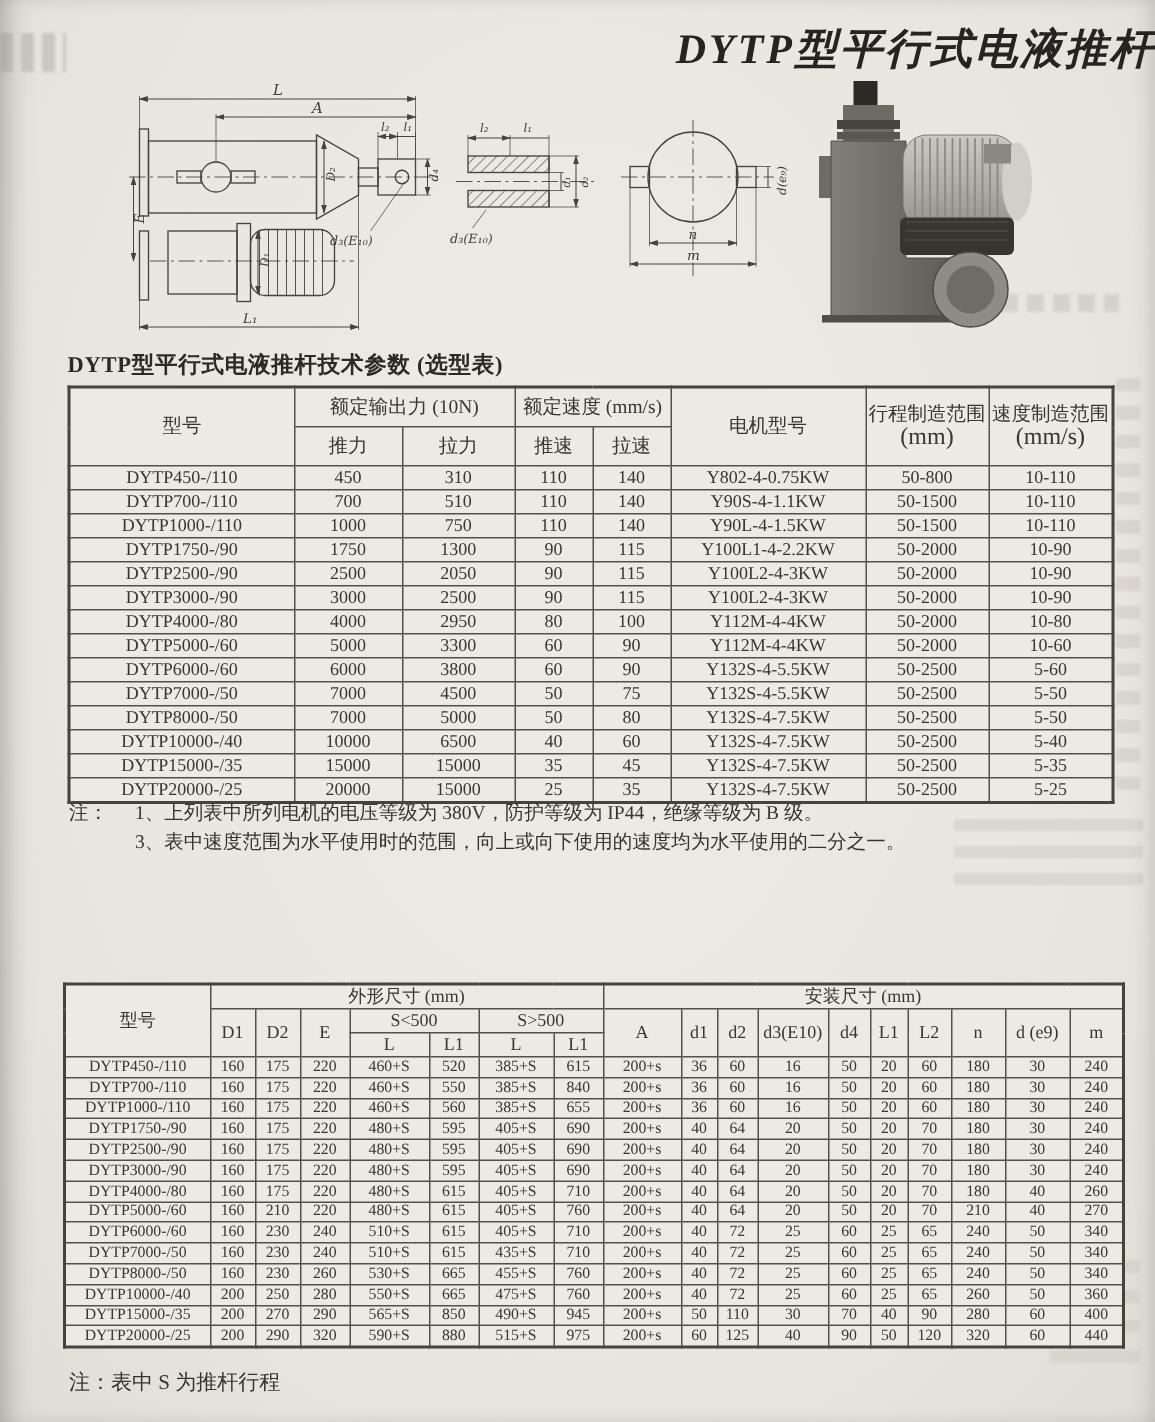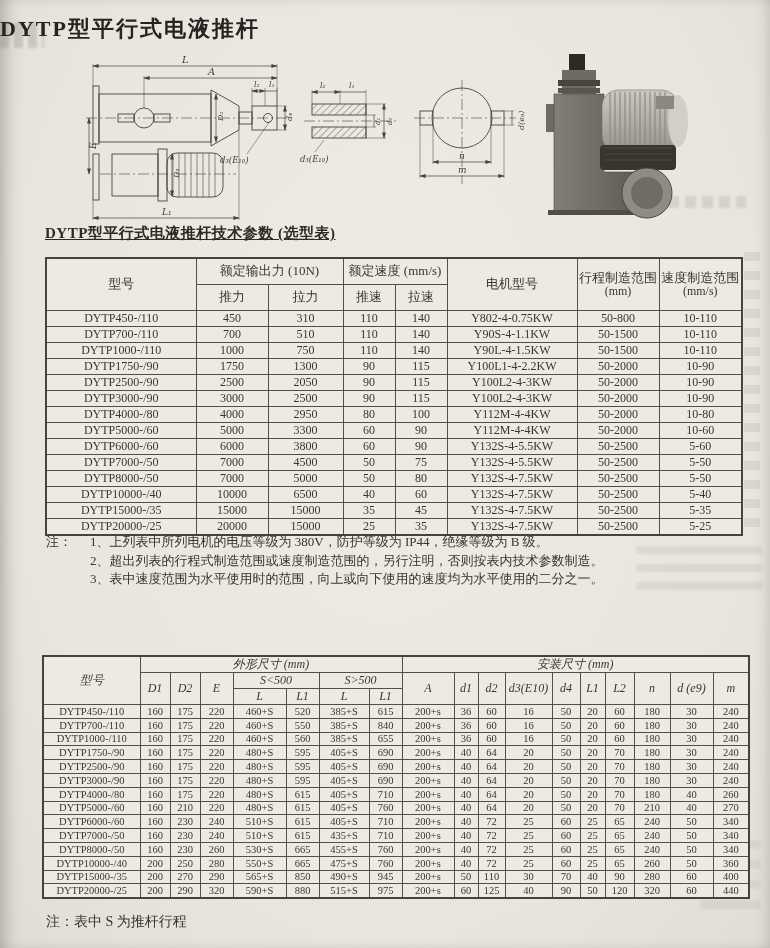--- a/index.html
+++ b/index.html
@@ -6,35 +6,35 @@
   .page{
     position:relative; width:770px; height:948px; overflow:hidden;
     background:#eae7e0;
     background-image:radial-gradient(ellipse at 50% 40%, #efece6 0%, #e8e5de 70%, #e0ddd5 100%);
     box-shadow:inset 14px 0 20px -12px rgba(60,58,50,.4), inset -10px 0 16px -10px rgba(60,58,50,.25);
     font-family:"Liberation Serif","DejaVu Serif",serif;
     color:#33312c;
   }
   .title{
     position:absolute; top:14px; left:0; width:100%;
-    text-align:left; font-size:22px; font-weight:bold; letter-spacing:2px; color:#262420;
+    text-align:right; font-size:28px; font-weight:bold; letter-spacing:2px; color:#262420;font-style:italic;
   }
   .sec-title{ position:absolute; left:45px; font-size:15px; font-weight:bold; color:#2c2a25; letter-spacing:.5px;}
-  #sec1{ top:224px;text-decoration:underline; }
+  #sec1{ top:234px; }
   #sec2{ top:631px; }
 
   table{ position:absolute; border-collapse:collapse; table-layout:fixed; background:#edeae3;}
   th,td{ border:1px solid #52504a; text-align:center; padding:0; overflow:hidden; white-space:nowrap; font-weight:normal; color:#38362f;}
   #table1{ left:45px; top:257px; width:696px; border:2px solid #45433d;}
   #table1 th{ font-size:13px; height:25px; line-height:1.1;}
   #table1 td{ font-size:12px; height:14.6px;}
   #table2{ left:42px; top:655px; width:706px; border:2px solid #45433d;}
-  #table2 th{ font-size:12px; height:15px; line-height:1.05;font-style:italic;}
+  #table2 th{ font-size:12px; height:15px; line-height:1.05;}
   #table2 td{ font-size:10.5px; height:12.8px;}
-  .unit{ font-size:12px; }
+  .unit{ font-size:16px; }
 
   .notes{ position:absolute; left:46px; top:533px; width:672px; font-size:13px; line-height:18.5px; color:#36342e;}
   .notes-label{ position:absolute; left:0; top:0;}
   .notes-list{ margin-left:44px;}
   .note-item{ padding-left:26px; text-indent:-26px;}
   .footnote{ position:absolute; left:46px; top:913px; font-size:14px; color:#36342e;}
 
   svg text{ font-family:"DejaVu Serif","Liberation Serif",serif; fill:#413f39; }
   .tech{ position:absolute; left:84px; top:54px; }
   .photo{ position:absolute; left:538px; top:50px; }
@@ -376,21 +376,20 @@
           <td>50-2500</td>
           <td>5-25</td>
         </tr>
       </tbody>
   </table>
 
   <div class="notes">
     <span class="notes-label">注：</span>
     <div class="notes-list">
         <div class="note-item">1、上列表中所列电机的电压等级为 380V，防护等级为 IP44，绝缘等级为 B 级。</div>
-        <div class="note-item">2、超出列表的行程式制造范围或速度制造范围的，另行注明，否则按表内技术参数制造。</div>
         <div class="note-item">3、表中速度范围为水平使用时的范围，向上或向下使用的速度均为水平使用的二分之一。</div>
       </div>
   </div>
 
 
   <table id="table2">
     <colgroup>
       <col style="width:97px">
         <col style="width:30px">
         <col style="width:30px">

